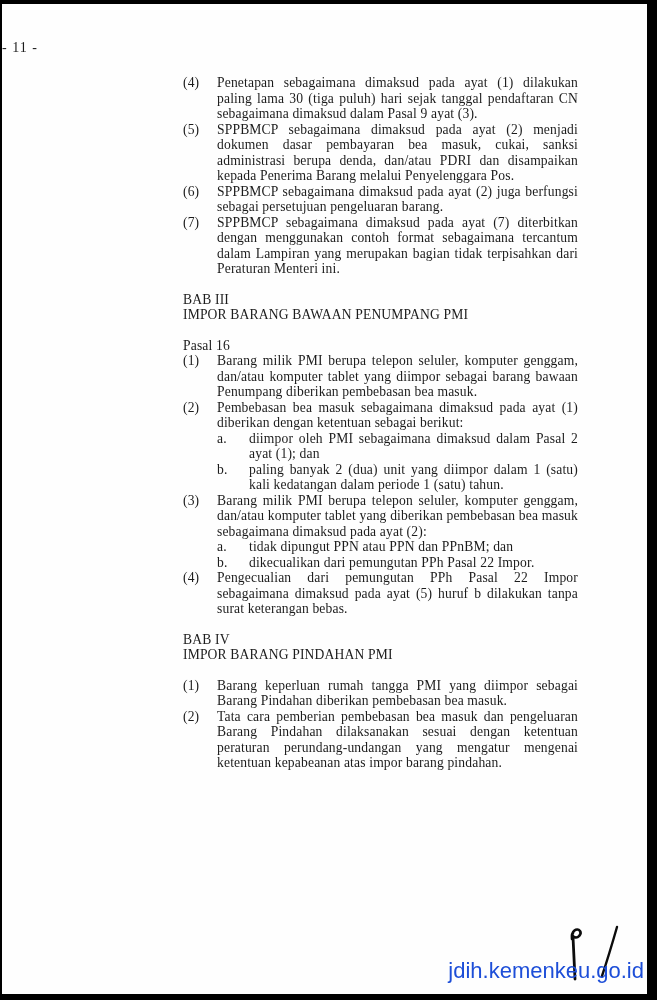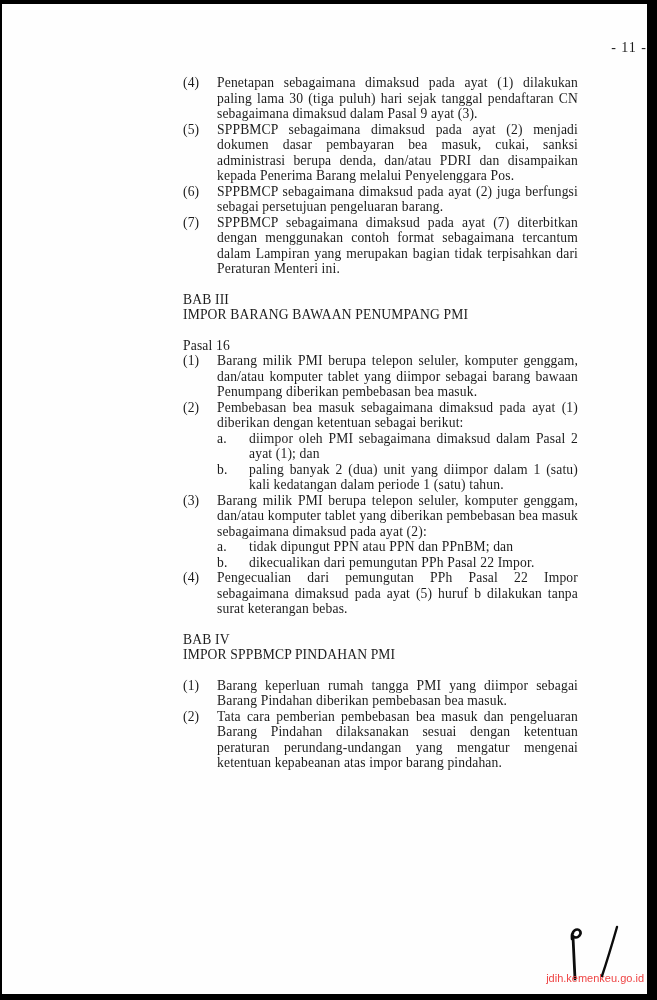--- a/index.html
+++ b/index.html
@@ -15,21 +15,21 @@
     border-bottom: 6px solid #000;
     overflow: hidden;
     font-family: "Liberation Serif", "DejaVu Serif", serif;
     color: #1c1c1c;
   }
   .page-number {
     position: absolute;
     top: 36px;
     left: 0;
     width: 100%;
-    text-align: right;
+    text-align: left;
     font-size: 14px;
     letter-spacing: 1px;
   }
   .content {
     position: absolute;
     top: 71px;
     left: 181px;
     width: 395px;
     font-size: 13.6px;
     line-height: 15.5px;
@@ -49,22 +49,22 @@
   }
   .pasal {
     text-align: left;
     margin-top: 15px;
   }
   .footer-link {
     position: absolute;
     right: 3px;
     bottom: 10px;
     font-family: "Liberation Sans", sans-serif;
-    font-size: 11px;
-    color: #ef4444;
+    font-size: 22px;
+    color: #1d4ed8;
     text-decoration: none;
   }
   .paraf {
     position: absolute;
     right: 22px;
     bottom: 9px;
     width: 66px;
     height: 62px;
   }
 </style>
@@ -136,21 +136,21 @@
       </div>
     </div>
 
     <div class="oli">
       <span class="onum">(4)</span>
       <span class="otext">Pengecualian dari pemungutan PPh Pasal 22 Impor sebagaimana dimaksud pada ayat (5) huruf b dilakukan tanpa surat keterangan bebas.</span>
     </div>
 
     <div class="chapter">
       <div>BAB IV</div>
-      <div>IMPOR SPPBMCP PINDAHAN PMI</div>
+      <div>IMPOR BARANG PINDAHAN PMI</div>
     </div>
 
 
     <div class="oli">
       <span class="onum">(1)</span>
       <span class="otext">Barang keperluan rumah tangga PMI yang diimpor sebagai Barang Pindahan diberikan pembebasan bea masuk.</span>
     </div>
     <div class="oli">
       <span class="onum">(2)</span>
       <span class="otext">Tata cara pemberian pembebasan bea masuk dan pengeluaran Barang Pindahan dilaksanakan sesuai dengan ketentuan peraturan perundang-undangan yang mengatur mengenai ketentuan kepabeanan atas impor barang pindahan.</span>

